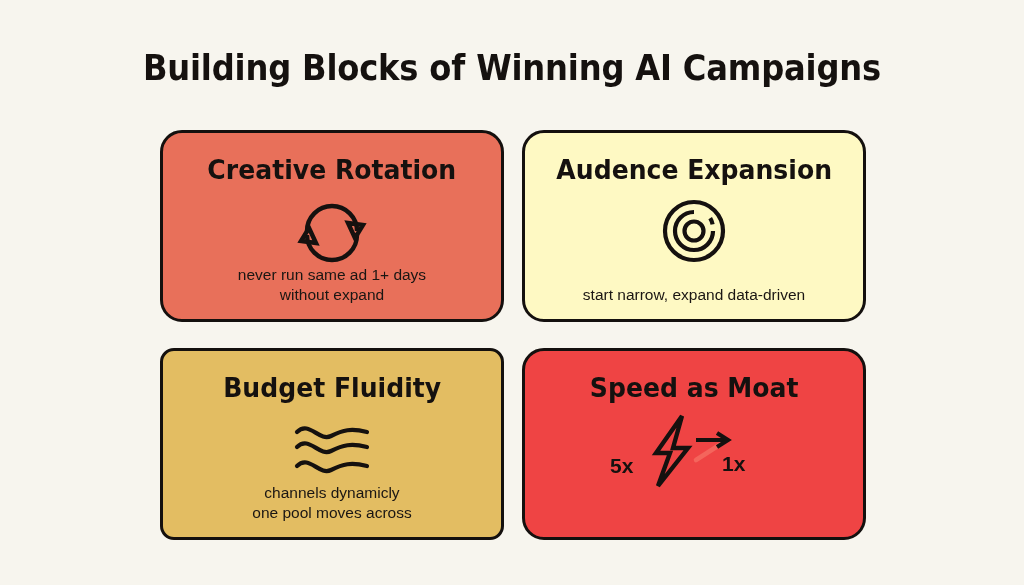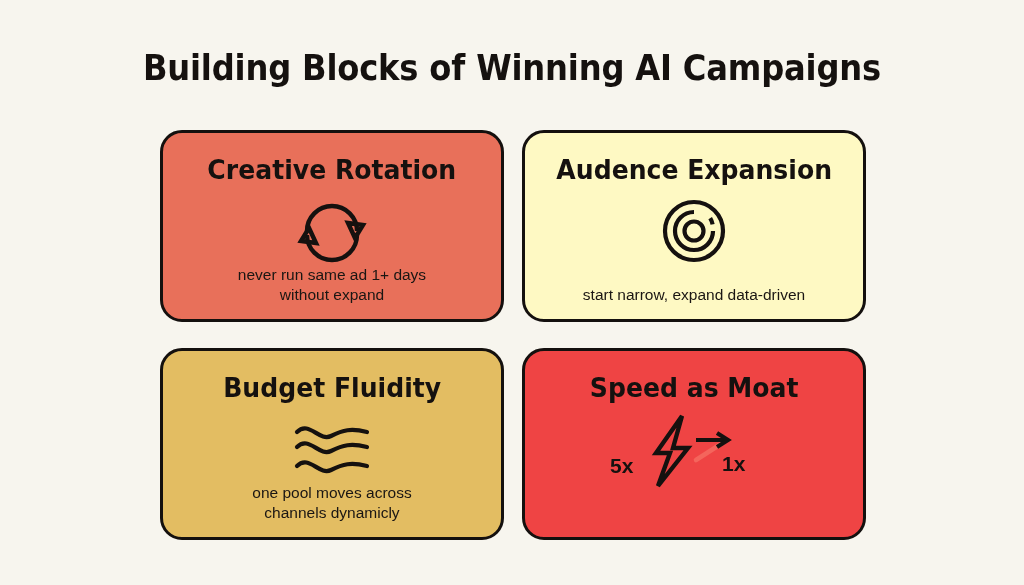--- a/index.html
+++ b/index.html
@@ -103,21 +103,21 @@
     padding: 0 14px;
     box-sizing: border-box;
   }
 
   
   .caption-line { display: block; }
 
   
   #card-creative-rotation { background: #E8705A; }
   #card-audience-expansion { background: #95CDB2; }
-  #card-budget-fluidity   { background: #E3BD62; }
+  #card-budget-fluidity   { background: #E3BD62; border-radius: 14px; }
   #card-speed-as-moat     { background: #589792; }
 
   
   .speed-icon-wrap {
     position: relative;
     width: 180px;
     height: 78px;
     margin-top: 4px;
   }
   .speed-label {
@@ -198,22 +198,22 @@
         <svg width="86" height="62" viewBox="0 0 86 62" aria-hidden="true">
           <g fill="none" stroke="#15110F" stroke-width="4.2" stroke-linecap="round">
             <path d="M 8 14 C 20 2, 30 24, 42 18 C 54 12, 62 10, 78 14"></path>
             <path d="M 8 29 C 20 17, 30 39, 42 33 C 54 27, 62 25, 78 29"></path>
             <path d="M 8 48 C 20 36, 30 58, 42 52 C 54 46, 62 44, 78 48"></path>
           </g>
         </svg>
       </div>
 
       <div class="card-caption">
+        <span class="caption-line" data-bind="cards.2.caption_line2">channels dynamicly</span>
         <span class="caption-line" data-bind="cards.2.caption_line1">one pool moves across</span>
-        <span class="caption-line" data-bind="cards.2.caption_line2">channels dynamicly</span>
       </div>
     </div>
 
     <div class="card" id="card-speed-as-moat" style="background: #ef4444; border-color: rgb(20, 16, 14);">
 
       <div class="card-title" data-bind="cards.3.title">Speed as Moat</div>
 
       <div class="card-icon">
         <div class="speed-icon-wrap">
 

